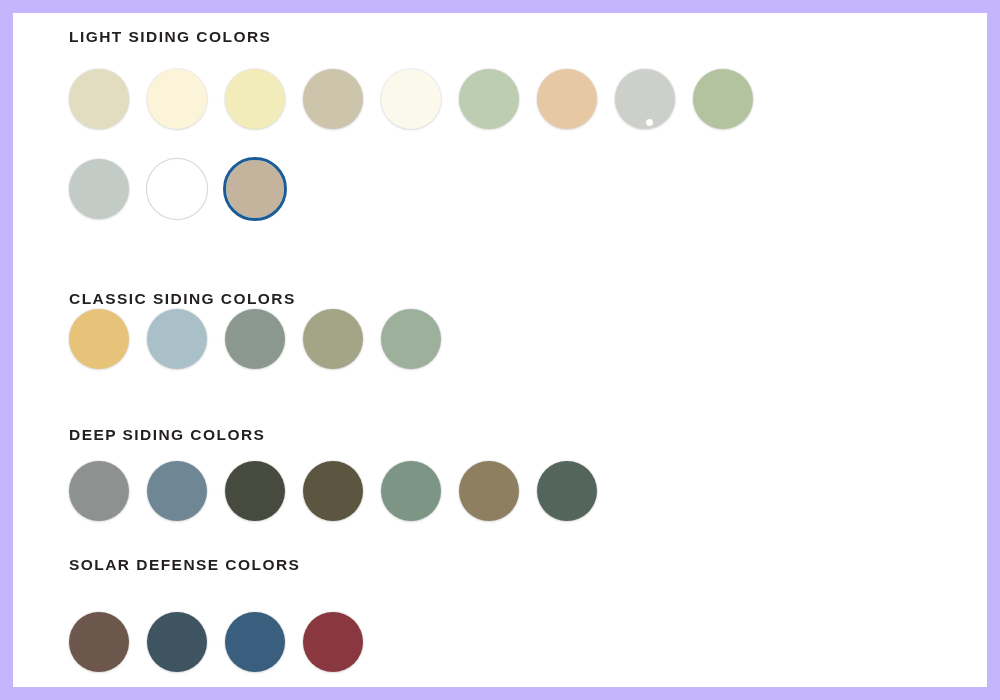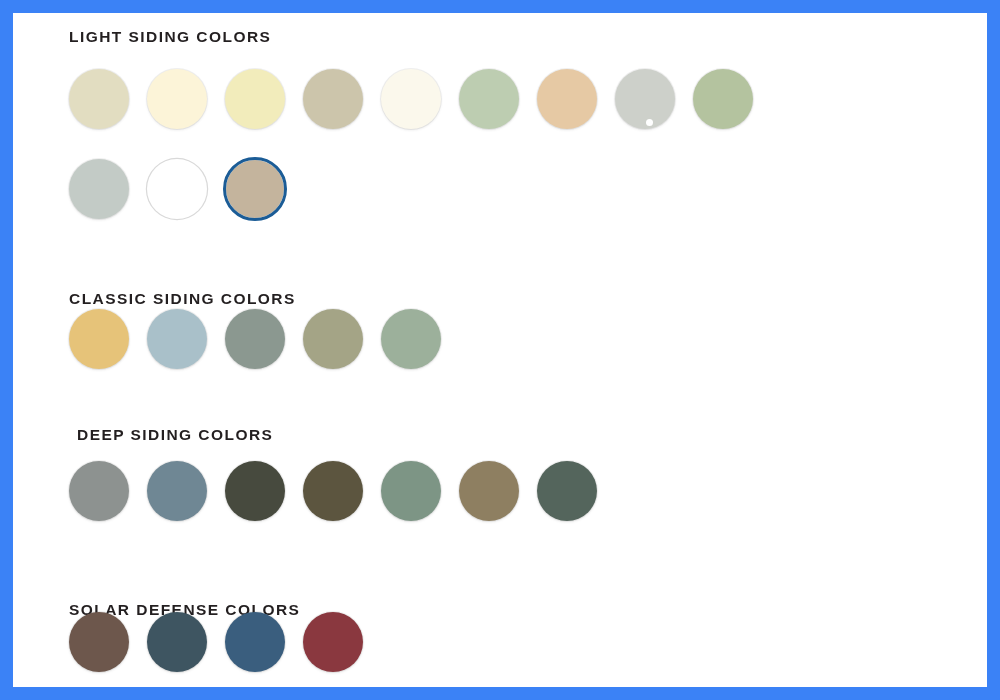--- a/index.html
+++ b/index.html
@@ -14,21 +14,21 @@
     overflow: hidden;
     font-family: "Liberation Sans", sans-serif;
   }
 
   
   #frame {
     position: absolute;
     left: 0; top: 0;
     width: 1000px;
     height: 700px;
-    background: #3b82f6;
+    background: #c4b5fd;
     box-sizing: border-box;
   }
 
   
   #canvas {
     position: absolute;
     left: 13px;
     top: 13px;
     width: 974px;
     height: 674px;
@@ -185,21 +185,21 @@
           <div class="swatch" role="button" aria-label="#8b9890" title="#8b9890">
             <span class="disc" style="background: rgb(139, 152, 144);"></span>
           </div>
           <div class="swatch" role="button" aria-label="#a4a486" title="#a4a486">
             <span class="disc" style="background: rgb(164, 164, 134);"></span>
           </div>
           <div class="swatch" role="button" aria-label="#9cb09b" title="#9cb09b">
             <span class="disc" style="background: rgb(156, 176, 155);"></span>
           </div>
         </div>
-        <div class="section-title" style="position: absolute; left: 64px; top: 414px;">DEEP SIDING COLORS</div>
+        <div class="section-title" style="position: absolute; left: 56px; top: 414px;">DEEP SIDING COLORS</div>
         <div class="swatch-row" style="position: absolute; left: 56px; top: 448px;">
           <div class="swatch" role="button" aria-label="#8d9290" title="#8d9290">
             <span class="disc" style="background: rgb(141, 146, 144);"></span>
           </div>
           <div class="swatch" role="button" aria-label="#6f8794" title="#6f8794">
             <span class="disc" style="background: rgb(111, 135, 148);"></span>
           </div>
           <div class="swatch" role="button" aria-label="#474a3e" title="#474a3e">
             <span class="disc" style="background: rgb(71, 74, 62);"></span>
           </div>
@@ -209,21 +209,21 @@
           <div class="swatch" role="button" aria-label="#7d9585" title="#7d9585">
             <span class="disc" style="background: rgb(125, 149, 133);"></span>
           </div>
           <div class="swatch" role="button" aria-label="#8e7f61" title="#8e7f61">
             <span class="disc" style="background: rgb(142, 127, 97);"></span>
           </div>
           <div class="swatch" role="button" aria-label="#54655c" title="#54655c">
             <span class="disc" style="background: rgb(84, 101, 92);"></span>
           </div>
         </div>
-        <div class="section-title" style="position: absolute; left: 56px; top: 544px; margin-top: 45px;">SOLAR DEFENSE COLORS</div>
+        <div class="section-title" style="position: absolute; left: 56px; top: 544px;">SOLAR DEFENSE COLORS</div>
         <div class="swatch-row" style="position: absolute; left: 56px; top: 599px;">
           <div class="swatch" role="button" aria-label="#6d574c" title="#6d574c">
             <span class="disc" style="background: rgb(109, 87, 76);"></span>
           </div>
           <div class="swatch" role="button" aria-label="#3e5561" title="#3e5561">
             <span class="disc" style="background: rgb(62, 85, 97);"></span>
           </div>
           <div class="swatch" role="button" aria-label="#3a5e7e" title="#3a5e7e">
             <span class="disc" style="background: rgb(58, 94, 126);"></span>
           </div>

